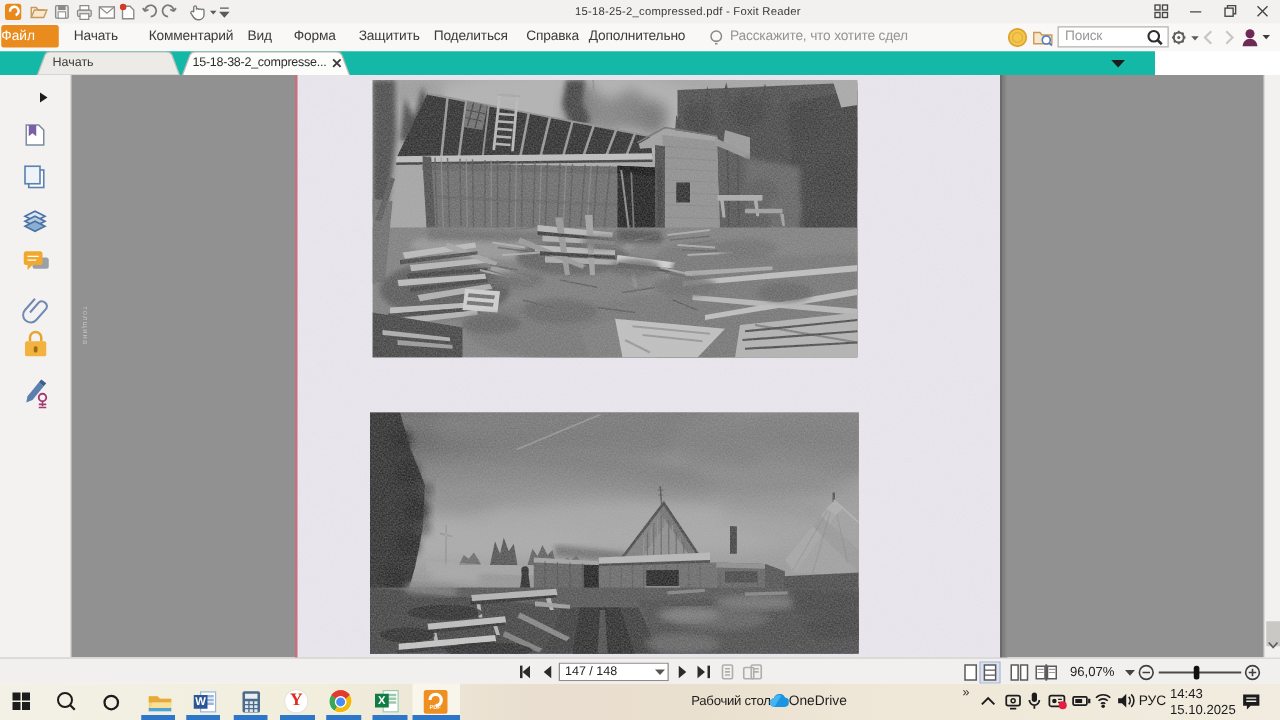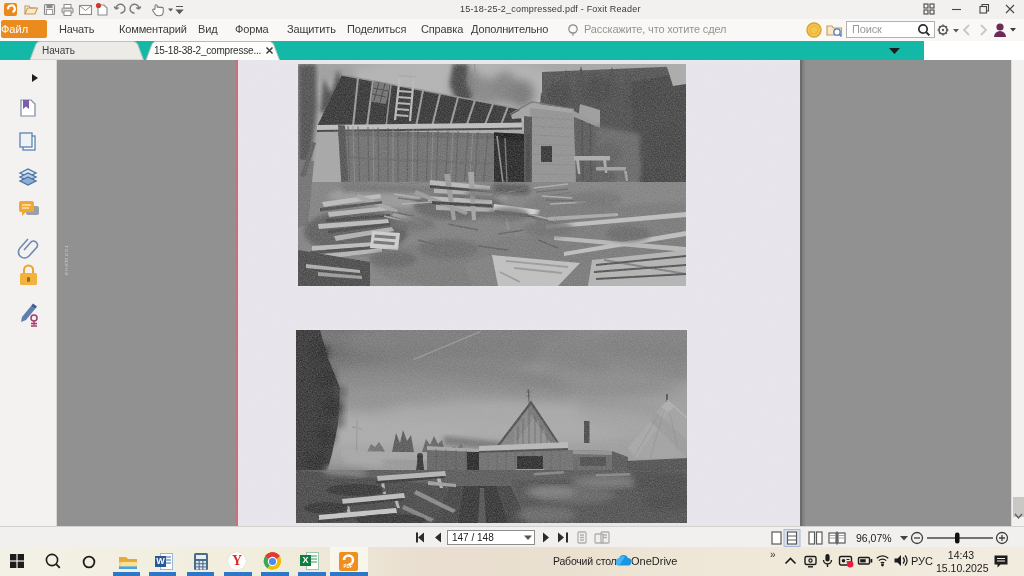--- a/index.html
+++ b/index.html
@@ -692,19 +692,19 @@
   <path d="M3.8,7.6 a5.2,5.2 0 0 1 7.4,0"></path>
   <path d="M5.8,10 a2.4,2.4 0 0 1 3.4,0"></path>
  </g>
  <circle cx="7.5" cy="12" r="1.4" fill="#1c1c1c"></circle>
 </svg>
 <svg class="ab" style="left:893px;top:6px" width="15" height="15" viewBox="0 0 15 15">
  <path d="M1.5,5.5 h3 l3.5,-3.5 v11 l-3.5,-3.5 h-3 z" fill="#1c1c1c"></path>
  <path d="M10,4.5 a4.5,4.5 0 0 1 0,6 M12,2.5 a7,7 0 0 1 0,10" fill="none" stroke="#1c1c1c" stroke-width="1.3"></path>
 </svg>
 <span class="ab" style="left:911px;top:8px;font-size:11px;color:#1c1c1c">РУС</span>
-<div class="ab" style="left:936px;top:2px;width:50px;height:26px;font-size:10.5px;color:#1c1c1c;text-align:center;line-height:13px">14:43<br>15.10.2025</div>
+<div class="ab" style="left:936px;top:2px;width:50px;height:26px;font-size:10.5px;color:#1c1c1c;text-align:left;line-height:13px">14:43<br>15.10.2025</div>
 <svg class="ab" style="left:993px;top:7px" width="16" height="15" viewBox="0 0 16 15">
  <path d="M1.5,1.5 h13 v9 h-7 l-3,3 v-3 h-3 z" fill="#1c1c1c"></path>
  <path d="M4,4.5 h8 M4,7 h8" stroke="#f4f2ea" stroke-width="1.1"></path>
 </svg>
 </div>
 </div>
 
 </body></html>

